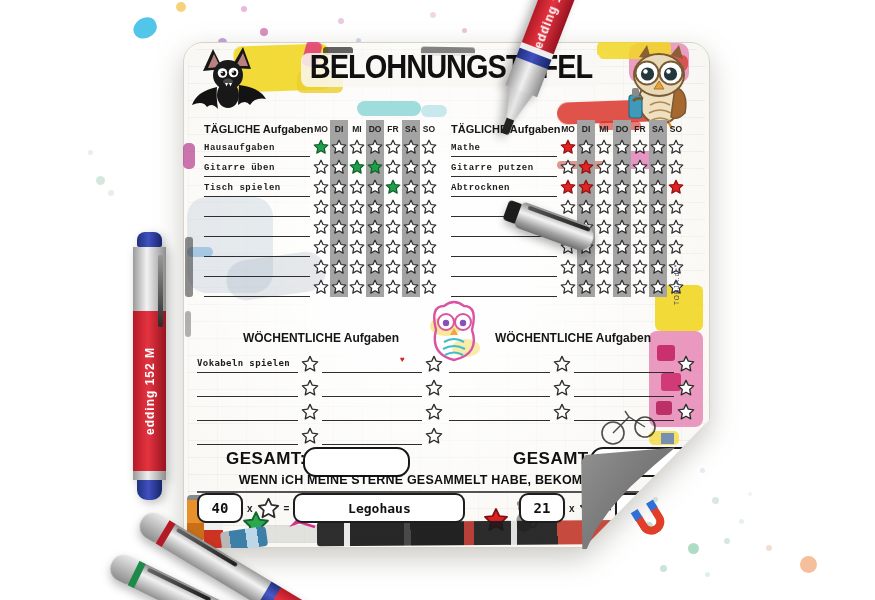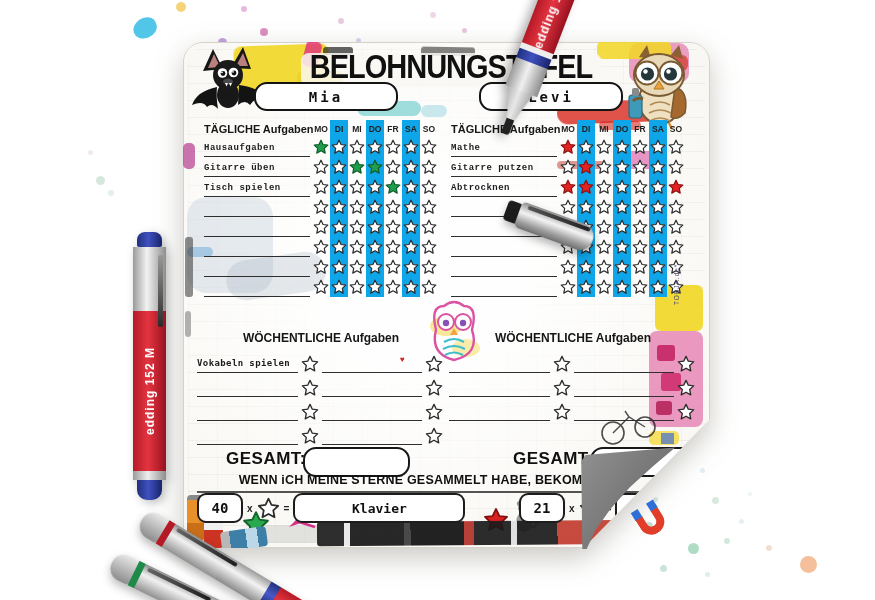--- a/index.html
+++ b/index.html
@@ -22,21 +22,21 @@
          font-weight:900;font-size:29px;letter-spacing:-1px;color:#101010;transform:scaleY(1.12)}
   .namebox{position:absolute;width:140px;height:25px;background:#fff;border:2.5px solid #141414;
            border-radius:13px;display:flex;align-items:center;justify-content:center;
            font-family:"DejaVu Sans Mono",monospace;font-weight:700;font-size:14px;letter-spacing:3px;color:#111}
   .daily{position:absolute;width:236px}
   .d-row{display:flex;align-items:flex-end;height:20px}
   .d-head{height:17px;align-items:center}
   .d-title{width:108px;font-weight:800;font-size:11px;color:#161616;white-space:nowrap}
   .d-cell{width:18px;height:100%;display:flex;align-items:center;justify-content:center}
   .d-day{font-weight:800;font-size:8.5px;color:#222}
-  .stripe{background:#0ea5e9}
+  .stripe{background:#a3a3a3}
   .d-task{width:106px;margin-right:2px;border-bottom:1.6px solid #2e2e2e;height:15px;line-height:14px;
           font-family:Liberation Mono, monospace;font-weight:700;font-size:9px;letter-spacing:.5px;
           color:#1c1c1c;white-space:nowrap}
   .w-head{position:absolute;width:234px;text-align:center;font-weight:800;font-size:12px;color:#161616}
   .weekly{position:absolute;width:246px}
   .w-row{display:flex;align-items:flex-end;height:24px;gap:3px}
   .w-line{flex:1;border-bottom:1.7px solid #2e2e2e;height:16px;line-height:15px;
           font-family:"DejaVu Sans Mono",monospace;font-weight:700;font-size:9px;letter-spacing:.4px;
           color:#1c1c1c;white-space:nowrap}
   .w-star{width:18px;display:flex;justify-content:center}
@@ -266,22 +266,20 @@
       </svg>
 
       <span class="heart">♥</span>
 
       <div class="can can1"></div>
       <div class="can can2"></div>
       <div class="can can3"></div>
       <div class="band"></div>
 
       <div class="title">BELOHNUNGSTAFEL</div>
-      <div class="namebox" style="left:70px;top:39px">Mia</div>
-      <div class="namebox" style="left:295px;top:39px">Levi</div>
 
       <div id="daily-0" class="daily" style="left:20px;top:77px">
           <div class="d-row d-head">
             <span class="d-title">TÄGLICHE Aufgaben</span>
             <span class="d-cell d-day">MO</span>
             <span class="d-cell d-day stripe">DI</span>
             <span class="d-cell d-day">MI</span>
             <span class="d-cell d-day stripe">DO</span>
             <span class="d-cell d-day">FR</span>
             <span class="d-cell d-day stripe">SA</span>
@@ -1024,21 +1022,21 @@
 
       <div id="reward-0" class="reward" style="left:13px;top:451px">
           <div class="r-box r-count">40</div>
           <span class="r-op">x</span>
           <span style="display: flex;">
             <svg width="23" height="23" viewBox="0 0 24 24">
               <polygon points="12,1.8 15.09,8.26 22.2,9.17 16.97,14.08 18.3,21.15 12,17.7 5.7,21.15 7.03,14.08 1.8,9.17 8.91,8.26" fill="#ffffff" stroke="#2b2b2b" stroke-width="1.8" stroke-linejoin="round"></polygon>
             </svg>
           </span>
           <span class="r-op">=</span>
-          <div class="r-box r-prize" style="width: 168px; font-size: 13px;">Klavier</div>
+          <div class="r-box r-prize" style="width: 168px; font-size: 13px;">Legohaus</div>
         </div>
       <div id="reward-1" class="reward" style="left:335px;top:451px">
           <div class="r-box r-count">21</div>
           <span class="r-op">x</span>
           <span style="display: flex;">
             <svg width="23" height="23" viewBox="0 0 24 24">
               <polygon points="12,1.8 15.09,8.26 22.2,9.17 16.97,14.08 18.3,21.15 12,17.7 5.7,21.15 7.03,14.08 1.8,9.17 8.91,8.26" fill="#ffffff" stroke="#2b2b2b" stroke-width="1.8" stroke-linejoin="round"></polygon>
             </svg>
           </span>
           <span class="r-op">=</span>

